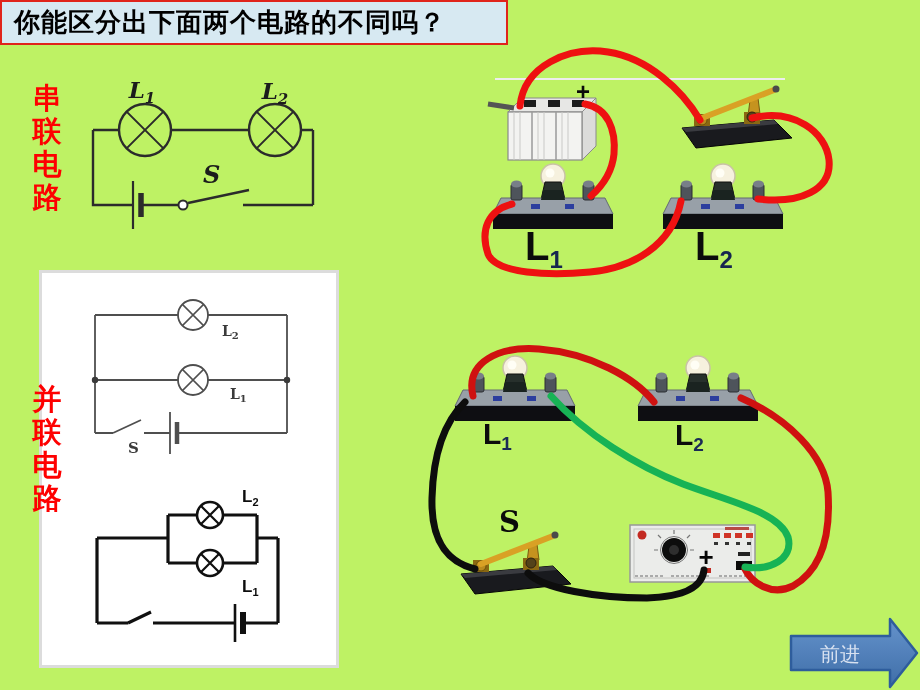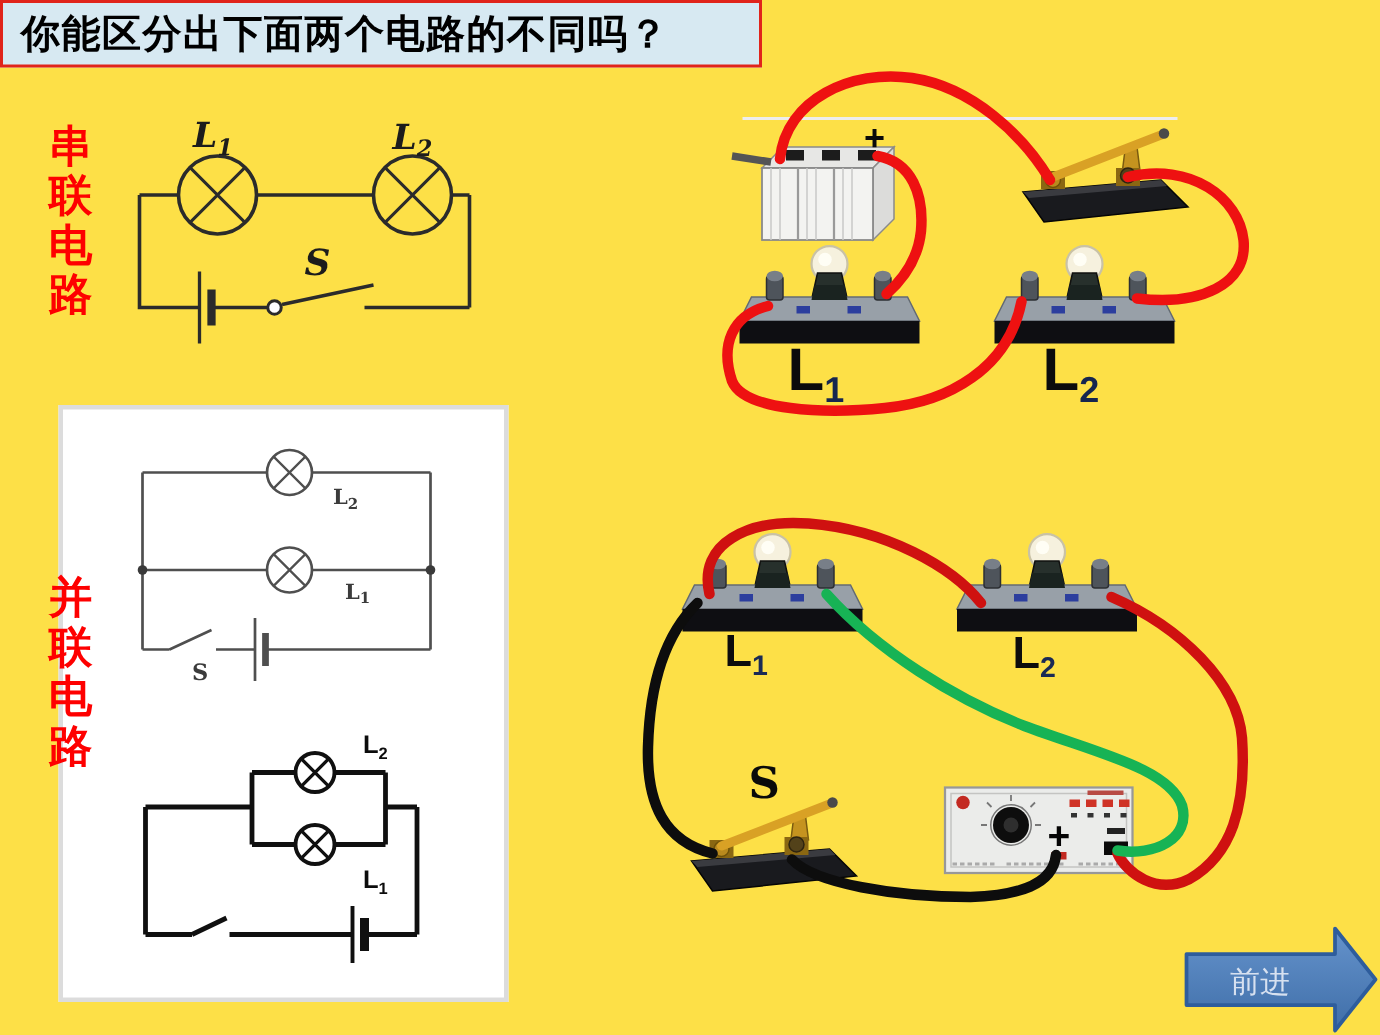--- a/index.html
+++ b/index.html
@@ -1,16 +1,16 @@
 <!DOCTYPE html>
 <html><head>
 <meta charset="utf-8">
 <style>
   html,body{margin:0;padding:0;background:#fff;}
-  .slide{position:relative;width:920px;height:690px;background:#fde047;overflow:hidden;
+  .slide{position:relative;width:920px;height:690px;background:#bef264;overflow:hidden;
          font-family:"Liberation Sans",sans-serif;}
   .banner{position:absolute;left:0;top:0;width:508px;height:45px;box-sizing:border-box;
           background:#d7e9f2;border:2px solid #e0241b;display:flex;align-items:center;
           padding-left:12px;font-size:26px;font-weight:bold;color:#000;letter-spacing:1px;}
   .vlabel{position:absolute;width:34px;font-size:29px;line-height:33px;font-weight:bold;
           color:#fe0000;word-break:break-all;text-align:center;z-index:5;}
   .graybox{position:absolute;left:39px;top:270px;width:300px;height:398px;
            border:3px solid #dcdcdc;background:#ffffff;box-sizing:border-box;z-index:1;}
   svg{position:absolute;z-index:2;}
   .schserif{font-family:"DejaVu Serif",serif;font-style:italic;font-weight:bold;fill:#1c1c1c;}

